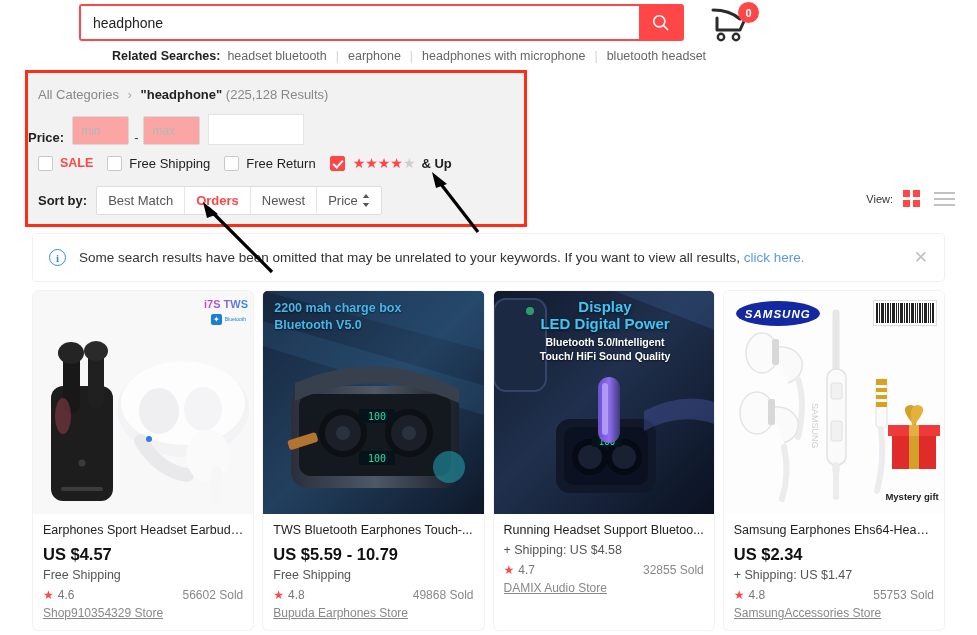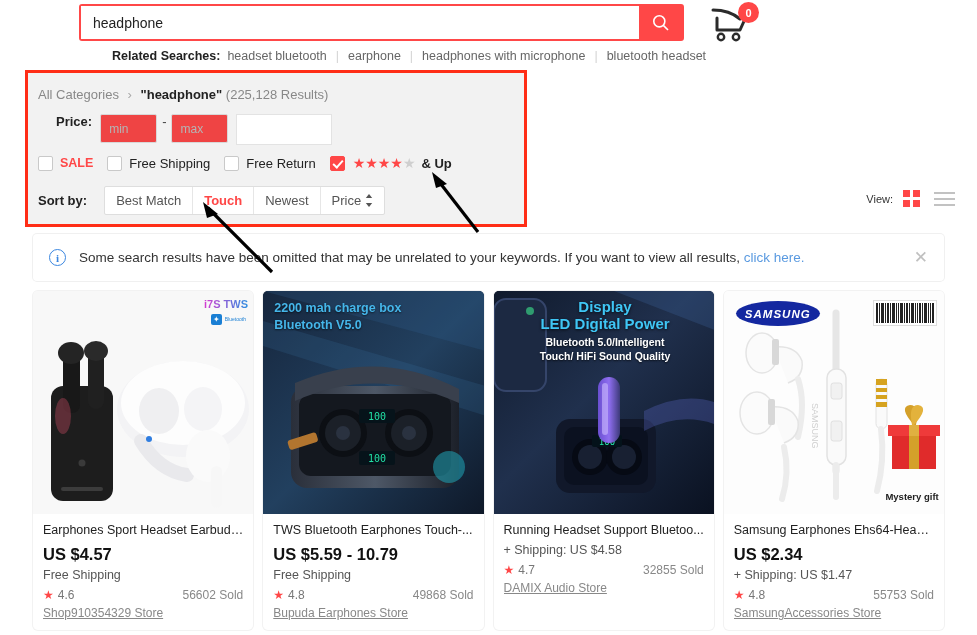--- a/index.html
+++ b/index.html
@@ -53,24 +53,24 @@
     position:absolute; left:0; top:70px; width:977px; height:157px;
     background:#f2f2f2; z-index:-1;
   }
 
   .breadcrumb { position:absolute; left:10px; top:14px; font-size:13px; color:#888; white-space:nowrap; }
   .breadcrumb .crumb-link { color:#888; cursor:pointer; }
   .breadcrumb .crumb-arrow { color:#aaa; margin:0 5px; }
   .breadcrumb .crumb-term { color:#222; font-weight:bold; }
   .breadcrumb .crumb-count { color:#888; }
 
-  .price-row { position:absolute; left:28px; top:41px; display:flex; align-items:flex-start; }
+  .price-row { position:absolute; left:0; top:41px; display:flex; align-items:flex-end; }
   .price-label { font-size:13px; color:#222; font-weight:bold; margin-right:8px; }
   .price-inp {
-    width:57px; height:29px; border:1px solid #d8d8d8; background:#ef4444; border-radius:2px;
+    width:57px; height:29px; border:1px solid #d8d8d8; background:#fca5a5; border-radius:2px;
     font-family:"Liberation Sans", sans-serif; font-size:12px; padding:0 8px; outline:none; color:#222;
   }
   .price-inp::placeholder { color:#b5b5b5; }
   .price-dash { margin:0 5px; color:#444; font-size:13px; }
 
   .histogram {
     margin-left:8px; width:96px; height:31px; background:#ffffff;
     border:1px solid #e3e3e3; display:flex; align-items:flex-end; padding:0; gap:0;
   }
   .histogram .hb { flex:1; background:#ffffff; border-right:1px solid #eaeaea; }
@@ -94,21 +94,21 @@
     border:solid #fff; border-width:0 2px 2px 0; transform:rotate(42deg);
   }
   .check-item { display:flex; align-items:center; margin-right:14px; cursor:pointer;justify-content:center; }
   .check-item span.lbl { margin-left:7px; font-size:13px; color:#222; }
   .check-item span.lbl.sale { color:#ff4747; font-weight:bold; font-size:12.5px; }
   .stars { margin-left:8px; font-size:14px; letter-spacing:0px; display:flex; align-items:center; }
   .stars .s { color:#ff4747; }
   .stars .s.off { color:#cfcfcf; }
   .and-up { margin-left:6px; font-size:13px; color:#222; font-weight:bold; }
 
-  .sort-row { position:absolute; left:10px; top:113px; display:flex; align-items:center;gap:8px; }
+  .sort-row { position:absolute; left:10px; top:113px; display:flex; align-items:center; }
   .sort-label { font-size:13px; color:#222; font-weight:bold; margin-right:9px; }
   .sort-group { display:flex; border:1px solid #dedede; background:#fff; border-radius:2px; height:29px; }
   .sort-group .sb {
     display:flex; align-items:center; padding:0 11px; font-size:13px; color:#555;
     border-right:1px solid #e6e6e6; cursor:pointer; white-space:nowrap;
   }
   .sort-group .sb:last-child { border-right:none; }
   .sort-group .sb.active { color:#ff4747; font-weight:bold; }
   .sort-group .sb .updown { display:inline-flex; flex-direction:column; margin-left:4px; line-height:5px; font-size:8px; color:#555; }
 
@@ -293,21 +293,21 @@
           <span class="s off">★</span>
         </span>
         <span class="and-up">&amp; Up</span>
       </label>
     </div>
 
     <div class="sort-row">
       <span class="sort-label">Sort by:</span>
       <div class="sort-group">
         <div class="sb">Best Match</div>
-        <div class="sb active">Touch</div>
+        <div class="sb active">Orders</div>
         <div class="sb">Newest</div>
         <div class="sb">
           <span>Price</span>
           <span class="updown">
             <svg width="8" height="13" viewBox="0 0 8 13" fill="#555">
               <path d="M4 0 L7.2 4 L0.8 4 Z"></path>
                 <path d="M4 13 L0.8 9 L7.2 9 Z"></path>
             </svg>
           </span>
         </div>

